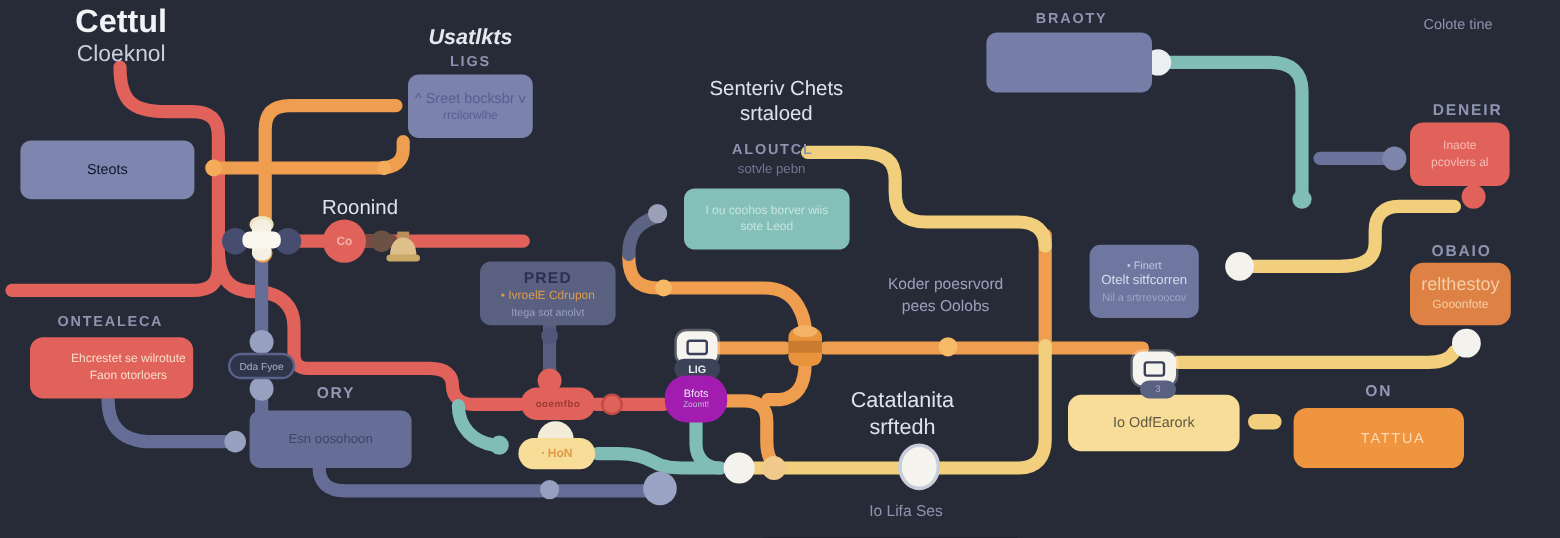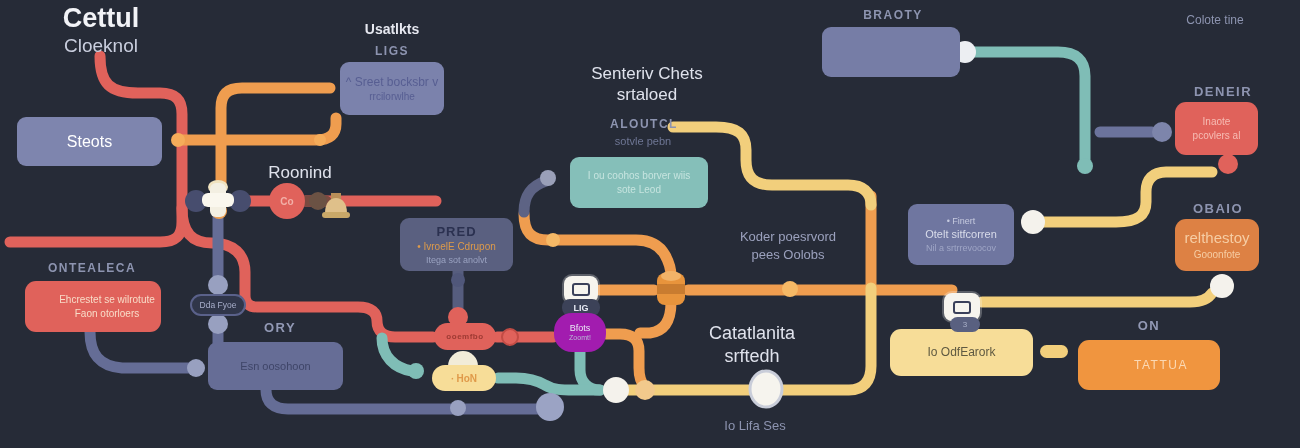--- a/index.html
+++ b/index.html
@@ -123,21 +123,21 @@
     <path d="M448,366 a15,15 0 0 1 30,0 z" fill="#f2ecd8"></path>
 
     <ellipse cx="766" cy="389" rx="16" ry="18" fill="#f6f4ee" stroke="#c9cdd9" stroke-width="3"></ellipse>
 
     <rect x="1040" y="345" width="28" height="13" rx="6.5" fill="#f2cf7c"></rect>
   </svg>
 
   <div class="lbl title-main" style="left:101px;top:3px;">Cettul</div>
   <div class="lbl title-sub" style="left:101px;top:35px;">Cloeknol</div>
 
-  <div class="lbl" style="left:392px;top:21px;font-size:14px;font-weight:bold;color:#e6e8f0;">Usatlkts</div>
+  <div class="lbl" style="left:392px;top:21px;font-size:18px;font-weight:bold;color:#e6e8f0;font-style:italic;">Usatlkts</div>
   <div class="lbl caps" style="left:392px;top:44px;">LIGS</div>
 
   <div class="lbl white-head" style="left:647px;top:63px;">
     <span>Senteriv Chets</span><br>
     <span>srtaloed</span>
   </div>
   <div class="lbl caps" style="left:644px;top:117px;">ALOUTCL</div>
   <div class="lbl" style="left:643px;top:135px;font-size:11px;color:#6e7694;">sotvle pebn</div>
 
   <div class="lbl white-head" style="left:300px;top:162px;">Roonind</div>
@@ -155,21 +155,21 @@
   <div class="lbl caps" style="left:280px;top:320px;font-size:13px;color:#9299b5;">ORY</div>
 
   <div class="lbl white-head" style="left:752px;top:322px;font-size:18px;">
     <span>Catatlanita</span><br>
     <span>srftedh</span>
   </div>
   <div class="lbl" style="left:755px;top:418px;font-size:13px;color:#8d94b0;">Io Lifa Ses</div>
   <div class="lbl caps" style="left:1149px;top:318px;font-size:13px;color:#9299b5;">ON</div>
 
   <div class="box" style="left:17px;top:117px;width:145px;height:49px;background:#7e85ae;">
-    <span style="font-size:16px;color:#ffffff;">Steots</span>
+    <span style="font-size:12px;color:#0f172a;">Steots</span>
   </div>
 
   <div class="box" style="left:340px;top:62px;width:104px;height:53px;background:#7b82ac;">
     <span style="font-size:12px;color:#575e92;">^ Sreet bocksbr v</span>
     <span style="font-size:10px;color:#575e92;">rrcilorwlhe</span>
   </div>
 
   <div class="box" style="left:570px;top:157px;width:138px;height:51px;background:#85bfb9;">
     <span style="font-size:10px;color:#c6e4df;">I ou coohos borver wiis</span>
     <span style="font-size:10px;color:#c6e4df;">sote Leod</span>
@@ -195,21 +195,21 @@
 
   <div class="box" style="left:25px;top:281px;width:136px;height:51px;background:#e0625b;border-radius:11px;padding-left:28px;">
     <span style="font-size:10px;color:#f8dcc8;">Ehcrestet se wilrotute</span>
     <span style="font-size:10px;color:#f8dcc8;">Faon otorloers</span>
   </div>
 
   <div class="box" style="left:208px;top:342px;width:135px;height:48px;background:#666d96;">
     <span style="font-size:11px;color:#3f4568;">Esn oosohoon</span>
   </div>
 
-  <div class="box" style="left:908px;top:204px;width:106px;height:61px;background:#6f76a0;">
+  <div class="box" style="left:908px;top:204px;width:91px;height:61px;background:#6f76a0;">
     <span style="font-size:9px;color:#c6cadf;">• Finert</span>
     <span style="font-size:11px;color:#d9dcea;">Otelt sitfcorren</span>
     <span style="font-size:9px;color:#9fa6c6;">Nil a srtrrevoocov</span>
   </div>
 
   <div class="box" style="left:890px;top:329px;width:143px;height:47px;background:#f7dd98;border-radius:11px;">
     <span style="font-size:12px;color:#5f5941;">Io OdfEarork</span>
   </div>
 
   <div class="box" style="left:1078px;top:340px;width:142px;height:50px;background:#f0953f;border-radius:11px;">

